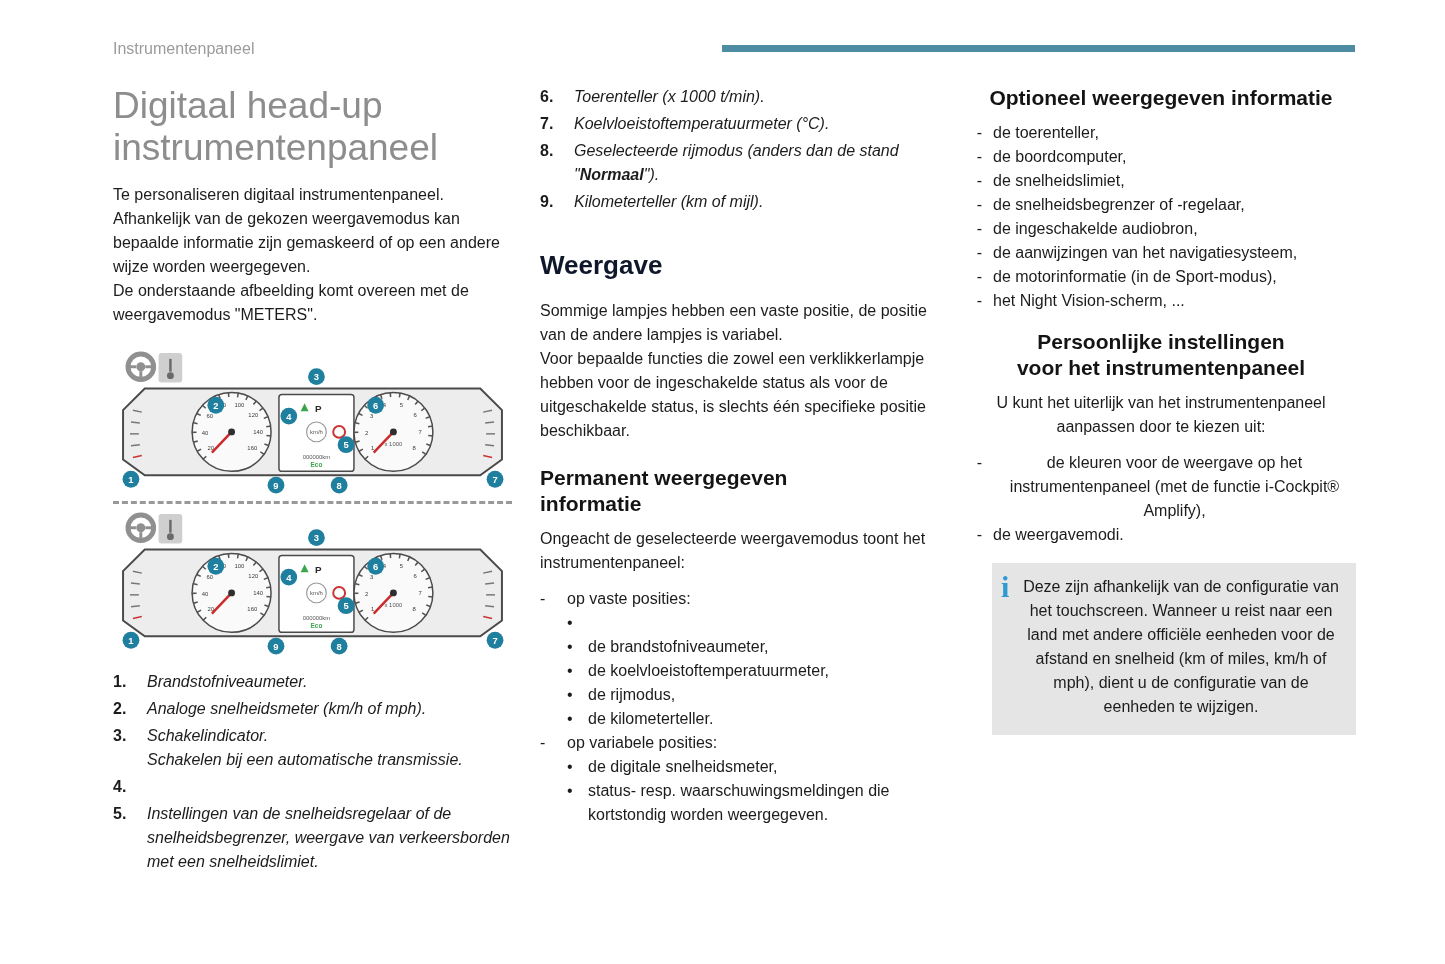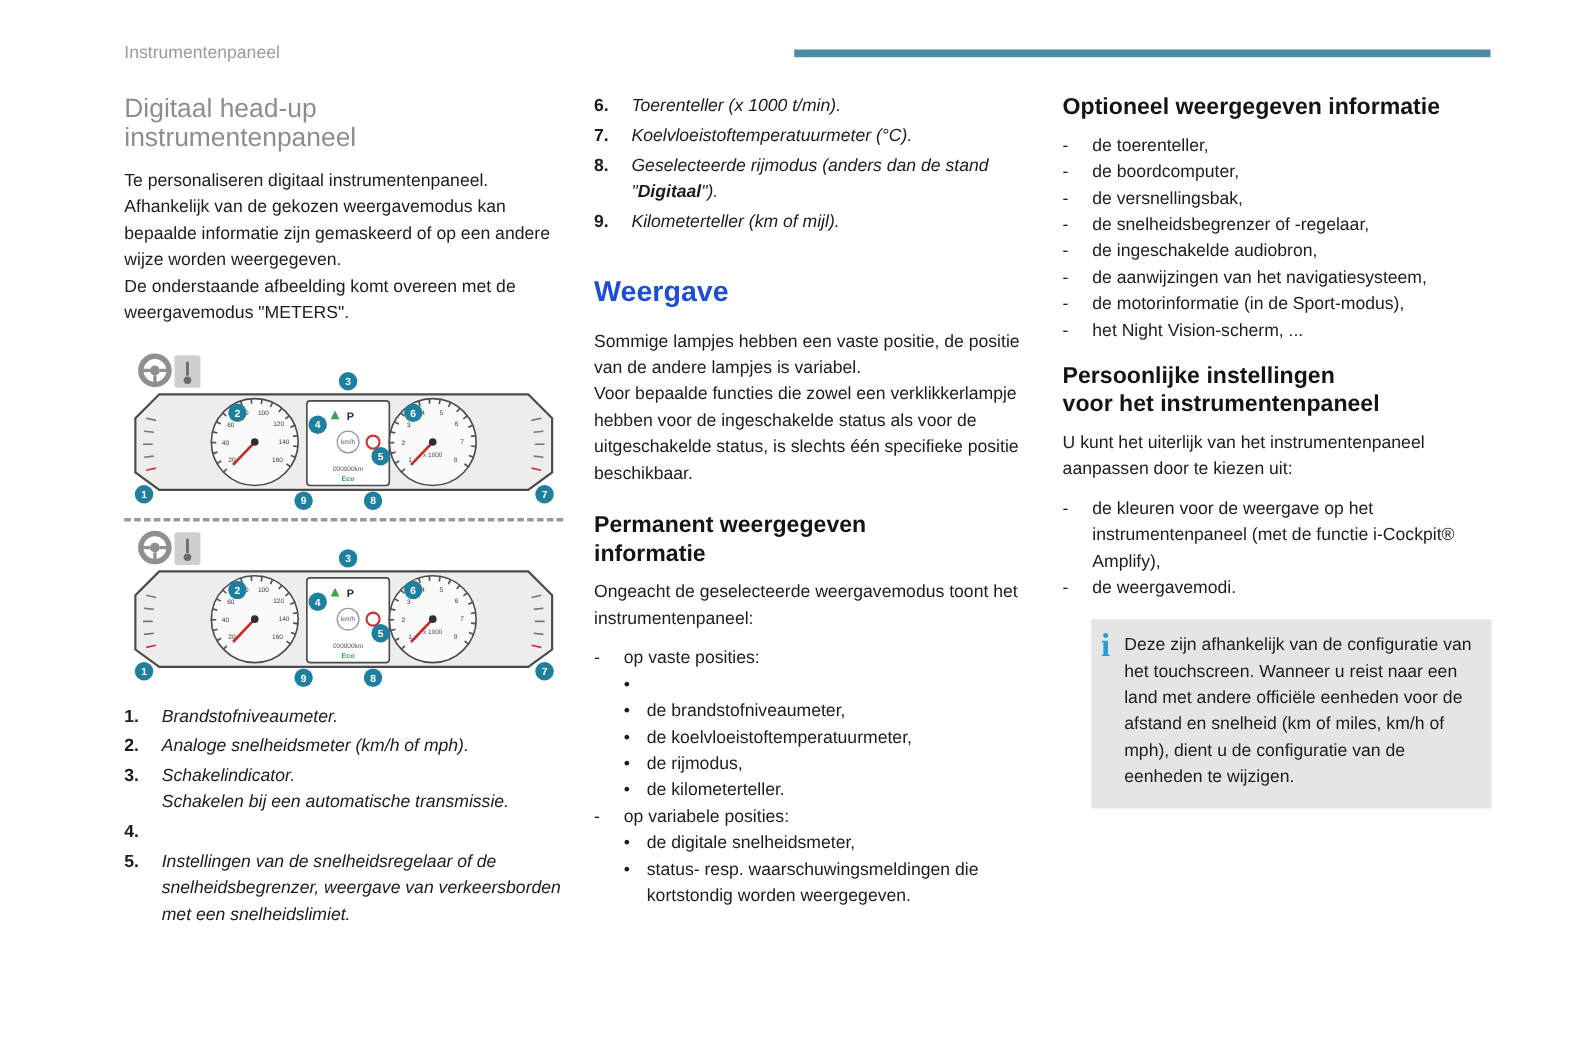--- a/index.html
+++ b/index.html
@@ -13,24 +13,24 @@
     position:relative;width:1445px;height:914px;background:#fff;overflow:hidden;
     font-family:"Liberation Sans",sans-serif;color:#1c1c1c;
   }
   .section-header{position:absolute;left:113px;top:40px;font-size:16px;color:#9b9b9b;}
   .accent-bar{position:absolute;left:722px;top:45px;width:633px;height:7px;background:var(--accent-bar);}
   .page-num{position:absolute;left:46px;top:914px;font-size:17px;color:#555;font-weight:700;}
 
   .col{position:absolute;top:85px;font-size:16px;line-height:1.5;}
   .col1{left:113px;width:399px;}
   .col2{left:540px;width:393px;}
-  .col3{left:966px;width:390px;}
-
-  h1.doc-title{margin:0 0 14px;font-size:24px;line-height:1.13;font-weight:500;color:#8d8d8d;white-space:pre-line;}
-  h2.big{margin:32px 0 14px;font-size:26px;font-weight:700;color:#1d4ed8;}
+  .col3{left:966px;width:390px;text-align:center;}
+
+  h1.doc-title{margin:0 0 14px;font-size:37px;line-height:1.13;font-weight:500;color:#8d8d8d;white-space:pre-line;}
+  h2.big{margin:32px 0 14px;font-size:26px;font-weight:700;color:#0f172a;}
   h3.sub{margin:22px 0 10px;font-size:21px;line-height:1.24;font-weight:700;color:#141414;white-space:pre-line;}
   h3.sub.first{margin-top:0;}
   .para{margin:0 0 12px;white-space:pre-line;}
 
   .numlist{margin:12px 0 0;}
   .numlist .item{display:flex;margin:0 0 3px;}
   .numlist .num{width:34px;flex:none;font-weight:700;}
   .numlist .txt{white-space:pre-line;font-style:italic;}
   .numlist.toplist{margin-top:0;}
 
@@ -334,21 +334,21 @@
       <div class="item">
           <span class="num">6.</span>
           <span class="txt">Toerenteller (x 1000 t/min).</span>
         </div>
       <div class="item">
           <span class="num">7.</span>
           <span class="txt">Koelvloeistoftemperatuurmeter (°C).</span>
         </div>
       <div class="item">
           <span class="num">8.</span>
-          <span class="txt"><span>Geselecteerde rijmodus (anders dan de stand "</span><b>Digitaal</b><span>").</span></span>
+          <span class="txt"><span>Geselecteerde rijmodus (anders dan de stand "</span><b>Normaal</b><span>").</span></span>
         </div>
       <div class="item">
           <span class="num">9.</span>
           <span class="txt">Kilometerteller (km of mijl).</span>
         </div>
     </div>
 
     <h2 class="big">Weergave</h2>
     <p class="para">Sommige lampjes hebben een vaste positie, de positie van de andere lampjes is variabel.
 Voor bepaalde functies die zowel een verklikkerlampje hebben voor de ingeschakelde status als voor de uitgeschakelde status, is slechts één specifieke positie beschikbaar.</p>
@@ -400,21 +400,21 @@
     <div class="dl-item">
         <span class="dash">-</span>
         <span>de toerenteller,</span>
       </div>
     <div class="dl-item">
         <span class="dash">-</span>
         <span>de boordcomputer,</span>
       </div>
     <div class="dl-item">
         <span class="dash">-</span>
-        <span>de versnellingsbak,</span>
+        <span>de snelheidslimiet,</span>
       </div>
     <div class="dl-item">
         <span class="dash">-</span>
         <span>de snelheidsbegrenzer of -regelaar,</span>
       </div>
     <div class="dl-item">
         <span class="dash">-</span>
         <span>de ingeschakelde audiobron,</span>
       </div>
     <div class="dl-item">

